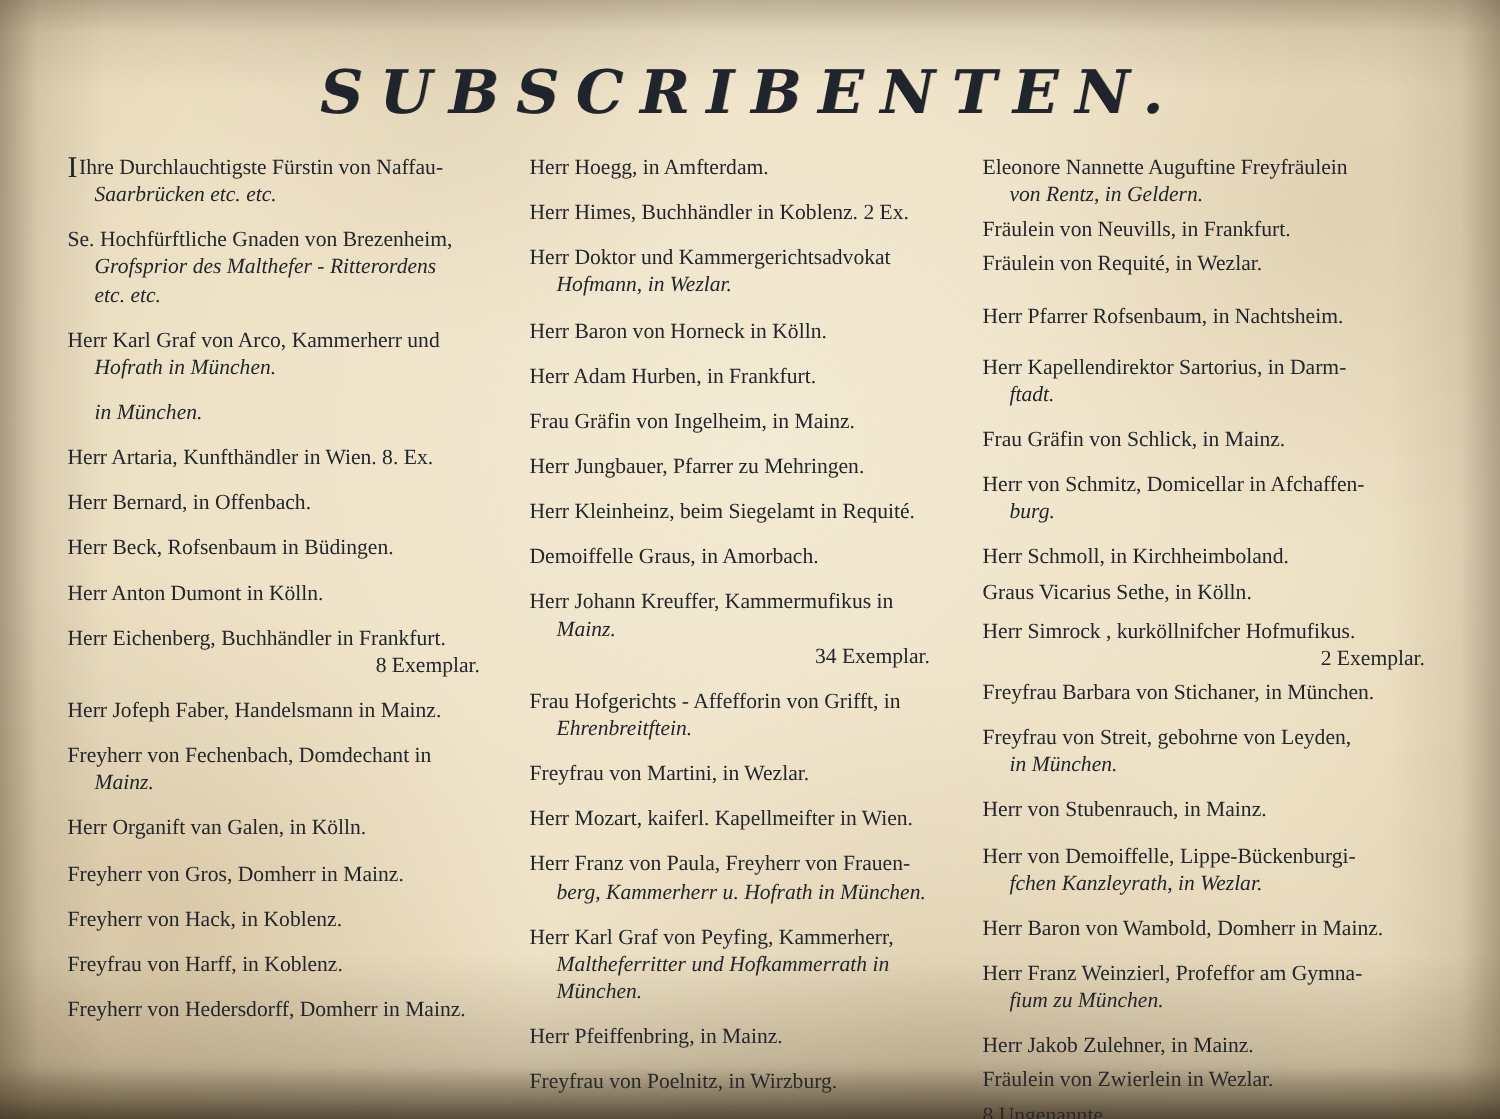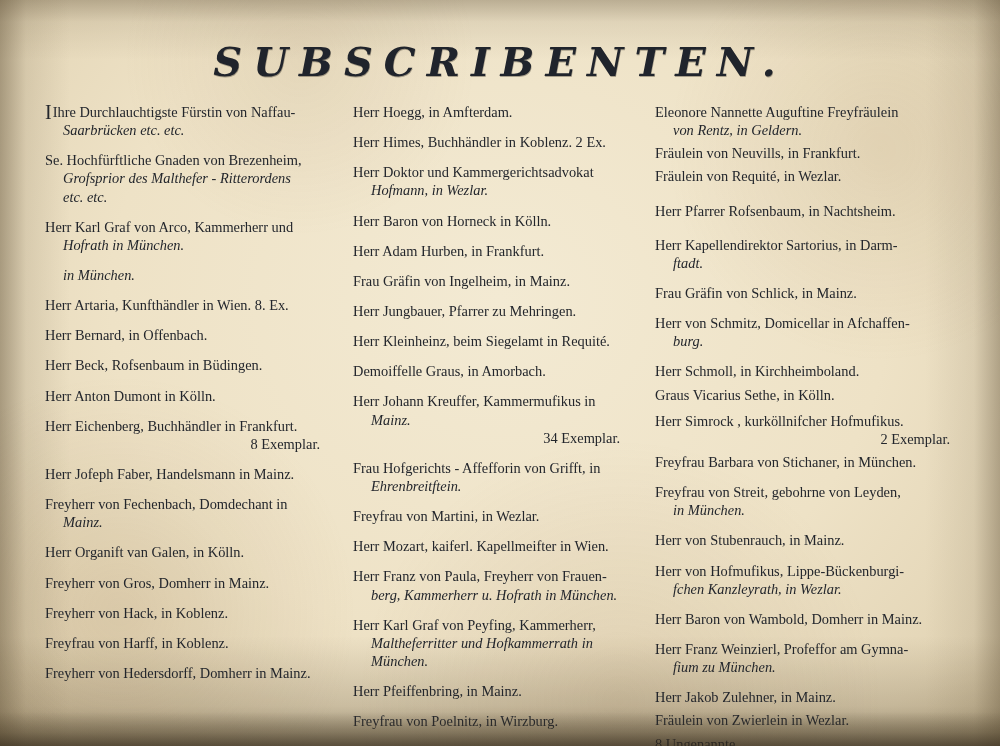--- a/index.html
+++ b/index.html
@@ -285,21 +285,21 @@
           <span class="ln">Freyfrau Barbara von Stichaner, in München.</span>
         </div>
         <div class="entry">
           <span class="ln">Freyfrau von Streit, gebohrne von Leyden,</span>
           <span class="ln i1">in München.</span>
         </div>
         <div class="entry">
           <span class="ln">Herr von Stubenrauch, in Mainz.</span>
         </div>
         <div class="entry">
-          <span class="ln">Herr von Hofmufikus,  Lippe-Bückenburgi-</span>
+          <span class="ln">Herr von Demoiffelle,  Lippe-Bückenburgi-</span>
           <span class="ln i1">fchen Kanzleyrath, in Wezlar.</span>
         </div>
         <div class="entry">
           <span class="ln">Herr Baron von Wambold, Domherr in Mainz.</span>
         </div>
         <div class="entry">
           <span class="ln">Herr Franz Weinzierl, Profeffor am Gymna-</span>
           <span class="ln i1">fium zu München.</span>
         </div>
         <div class="entry tight">

